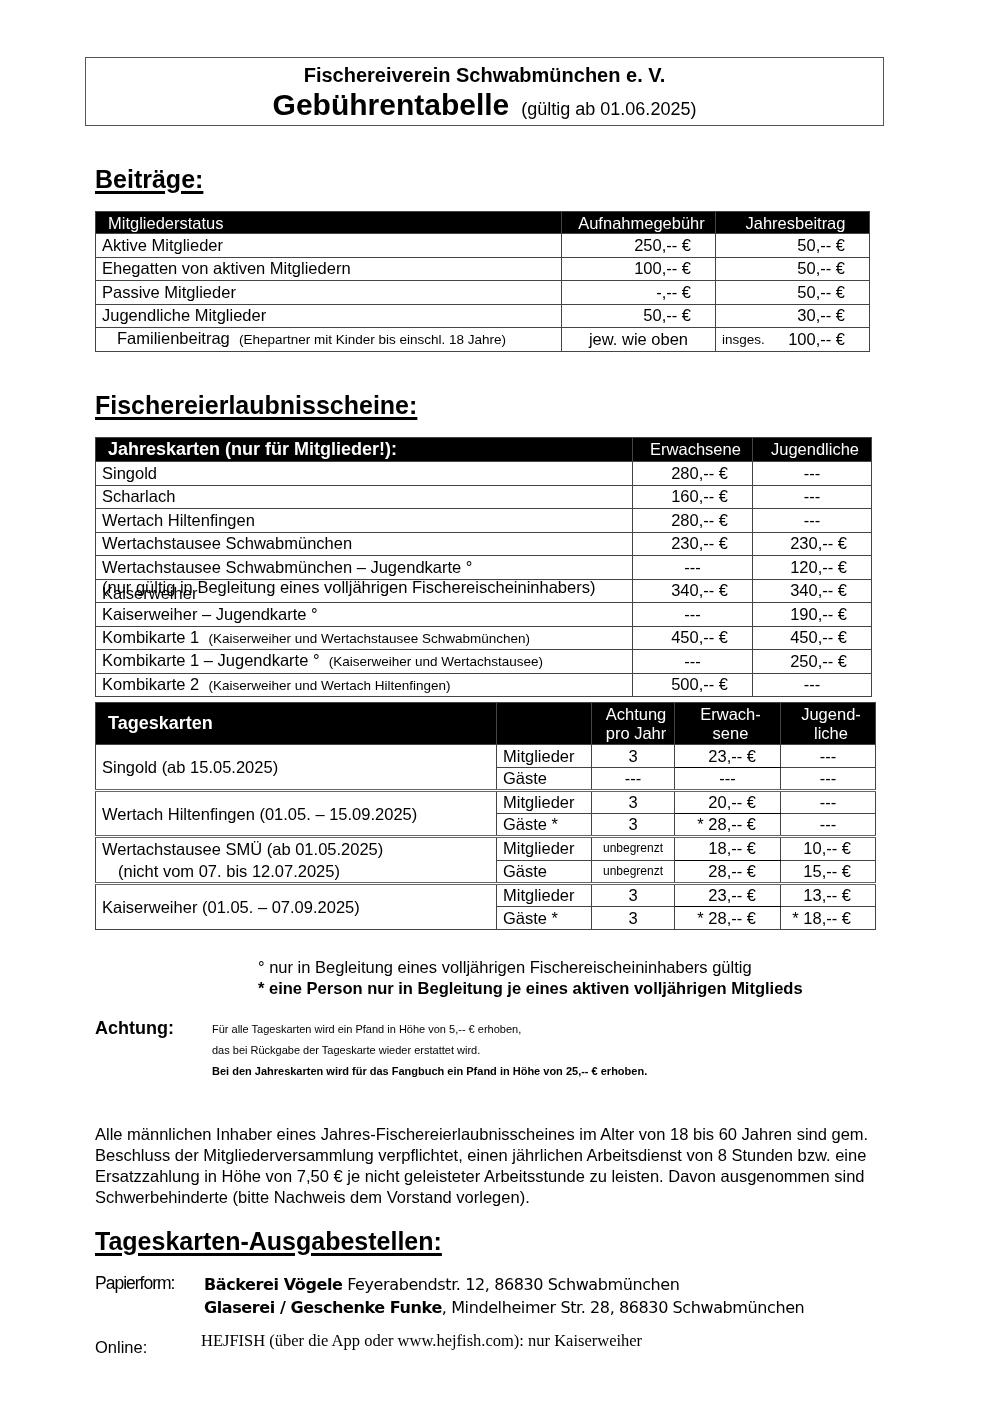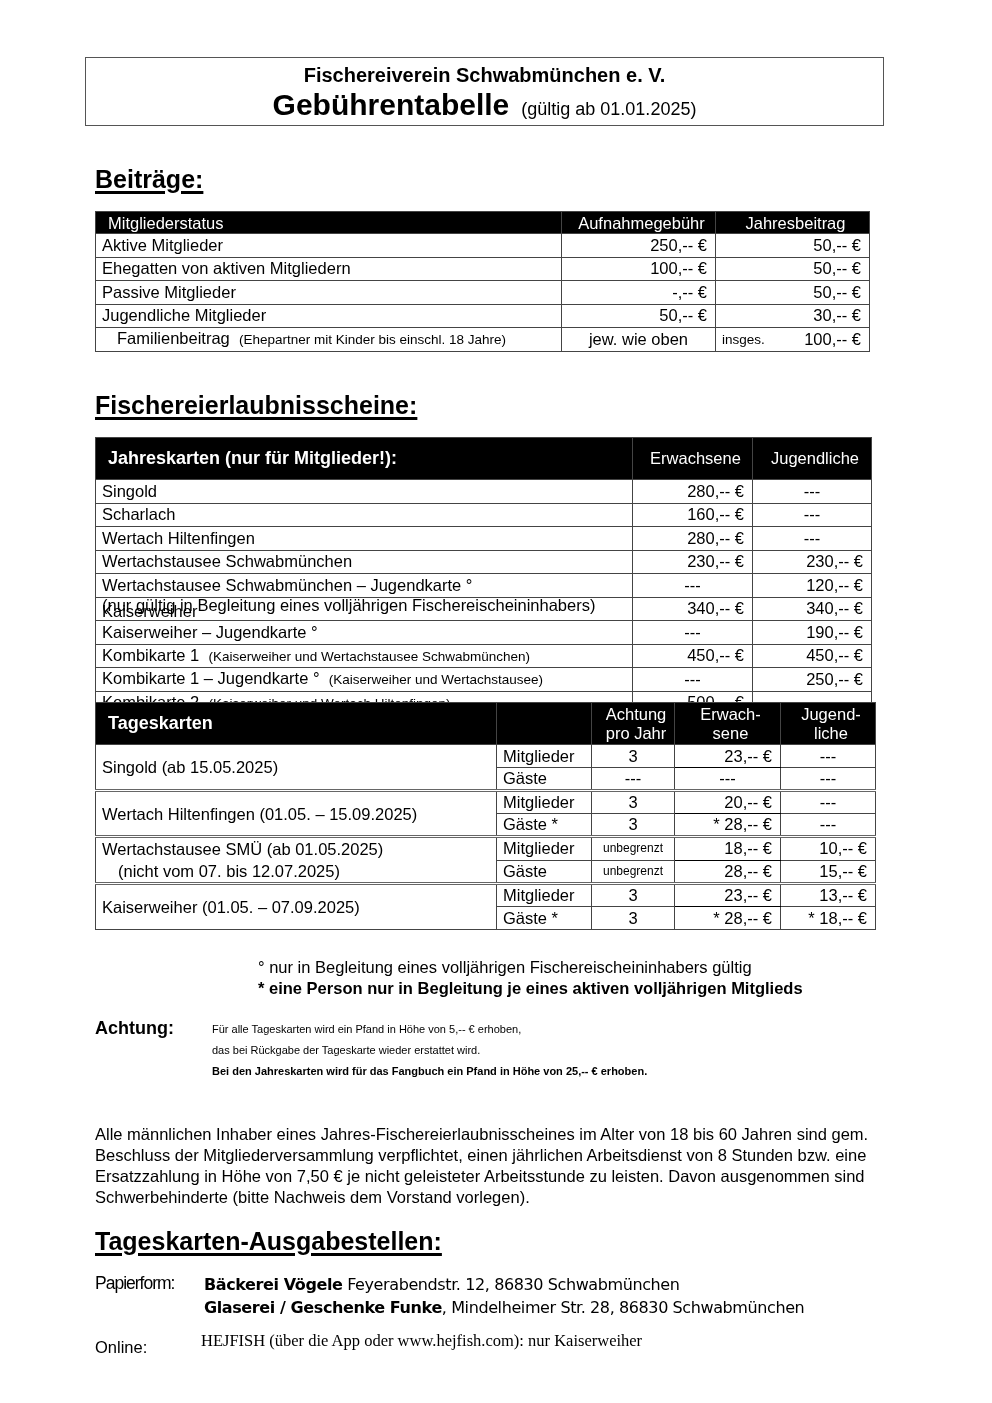--- a/index.html
+++ b/index.html
@@ -10,33 +10,33 @@
   .title-box .org { font-size: 20px; font-weight: bold; margin-top: 6px; line-height: 22px; }
   .title-box .main { margin-top: 2px; line-height: 34px; }
   .title-box .main .big { font-size: 30px; font-weight: bold; }
   .title-box .main .valid { font-size: 18px; margin-left: 12px; }
 
   .section-h { position: absolute; left: 95px; font-size: 25px; font-weight: bold; text-decoration: underline; text-decoration-thickness: 3px; text-underline-offset: 3px; }
 
   table { position: absolute; border-collapse: collapse; font-size: 16.5px; table-layout: fixed; }
   td, th { border: 1px solid #444; padding: 0 6px; height: 23.5px; line-height: 21px; white-space: nowrap; overflow: hidden; }
   th { background: #000; color: #fff; font-weight: normal; padding-left: 12px; }
-  .r { text-align: right; padding-right: 8px; }
+  .r { text-align: right; padding-right: 24px; }
   .c { text-align: center; }
   .small { font-size: 13.5px; }
   .tiny { font-size: 12px; }
 
   
   #t-beitraege { left: 95px; top: 211px; width: 774px; }
   #t-beitraege th { height: 22px; line-height: 20px; }
   #t-beitraege th:first-child { text-align: left; }
 
   
   #t-jahres { left: 95px; top: 437px; width: 776px; }
-  #t-jahres th { height: 42px; }
+  #t-jahres th { height: 24px; }
   #t-jahres th.main-th { text-align: left; font-weight: bold; font-size: 18px; }
   .overlay-note { position: relative; }
   .overlay-note .under { position: absolute; left: 6px; top: 3px; }
   .overlay-note .over { position: absolute; left: 6px; top: -3px; }
 
   
   #t-tages { left: 95px; top: 702px; width: 780px; }
   #t-tages th { line-height: 19px; height: 42px; }
   #t-tages th.main-th { text-align: left; font-weight: bold; font-size: 18px; }
   #t-tages td { height: 23px; line-height: 21px; }
@@ -57,21 +57,21 @@
   .ausgabe-line .b { font-weight: bold; }
   .online-label { position: absolute; left: 95px; top: 1338px; font-size: 16.5px; }
   .online-text { position: absolute; left: 201px; top: 1331px; font-size: 16.5px; font-family: Liberation Serif, serif; }
 </style>
 </head>
 <body>
 
 <div class="title-box">
   <div class="org">Fischereiverein Schwabmünchen e. V.</div>
   <div class="main">
-    <span class="big">Gebührentabelle</span><span class="valid">(gültig ab 01.01.2025)</span>
+    <span class="big">Gebührentabelle</span><span class="valid">(gültig ab 01.06.2025)</span>
   </div>
 </div>
 
 <div class="section-h" style="top:165px;">Beiträge:</div>
 
 <table id="t-beitraege">
   <colgroup>
       <col style="width:466px">
       <col style="width:154px">
       <col style="width:154px">

